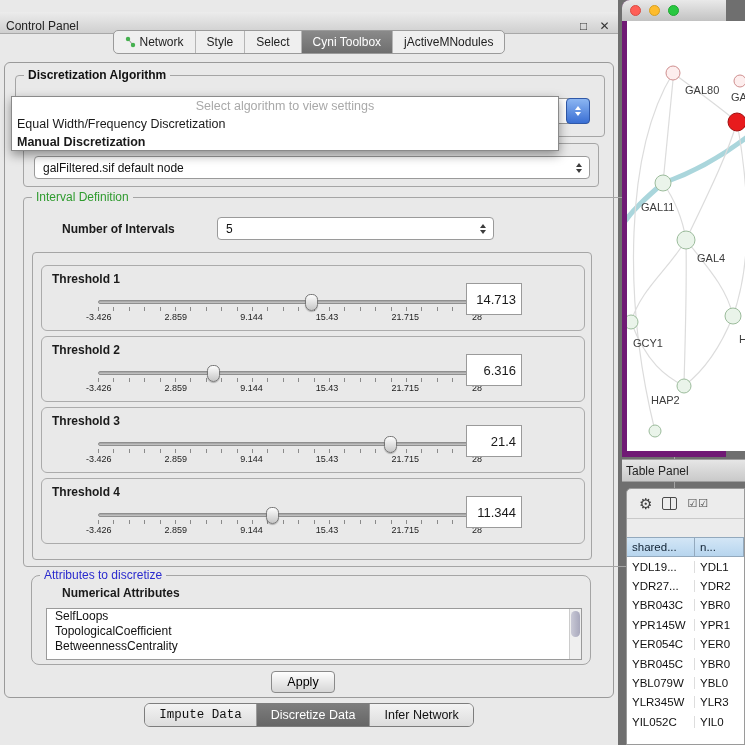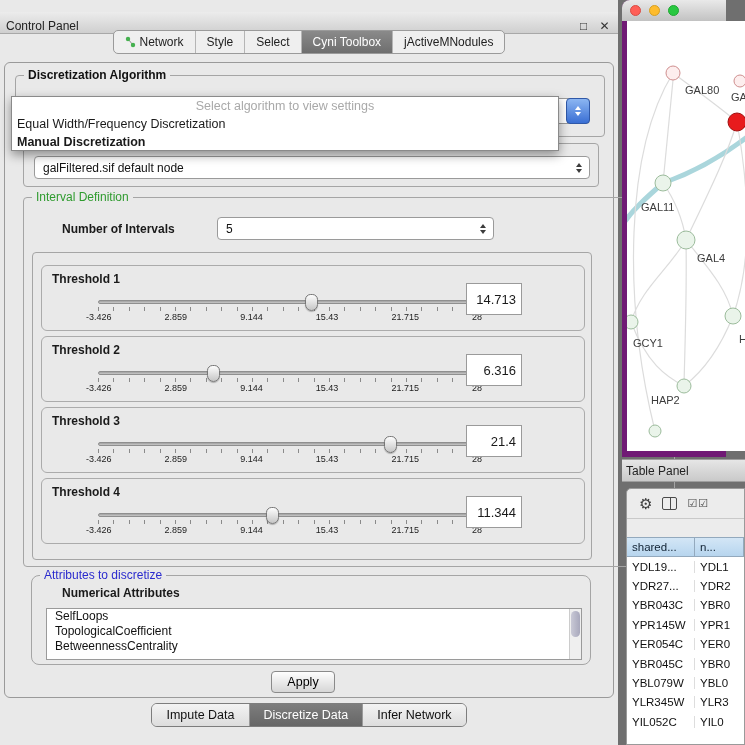--- a/index.html
+++ b/index.html
@@ -92,21 +92,21 @@
   .list-scroll-thumb { position:absolute; left:1px; top:2px; width:9px; height:26px; background:linear-gradient(90deg,#c9c9d6,#a8a8bc); border-radius:5px; }
 
   .apply-btn { position:absolute; left:266px; top:608px; width:64px; height:22px;
                background:linear-gradient(#fefefe,#d6d6d6); border:1px solid #8a8a8a; border-radius:4px;
                font-size:12.5px; display:flex; align-items:center; justify-content:center; }
 
   .bottom-tabs { position:absolute; left:0; right:0; top:640px; display:flex; justify-content:center; }
   .btabstrip { display:flex; border:1px solid #7d7d7d; border-radius:6px; overflow:hidden; }
   .btab { padding:4px 14px; font-size:12.5px; background:linear-gradient(#f3f3f3,#ddd);
           color:#111; border-left:1px solid #9a9a9a; }
-  .btab:first-child { border-left:none; }
+  .btab:first-child { border-left:none;font-family:Liberation Mono, monospace; }
   .btab.selected { background:linear-gradient(#7d7d7d,#666); color:#fff; }
 
   
   .network-window { position:absolute; left:622px; top:0; width:104px; height:457px;
                     background:#701a75; border-top-left-radius:8px; }
   .net-titlebar { position:absolute; left:0; top:0; width:100%; height:21px;
                   background:linear-gradient(#e9e9e9,#c2c2c2); border-top-left-radius:8px;
                   display:flex; align-items:center; padding-left:8px; gap:8px; }
   .light { width:11px; height:11px; border-radius:50%; }
   .light.red { background:#ff5f57; border:1px solid #d94c44; }

